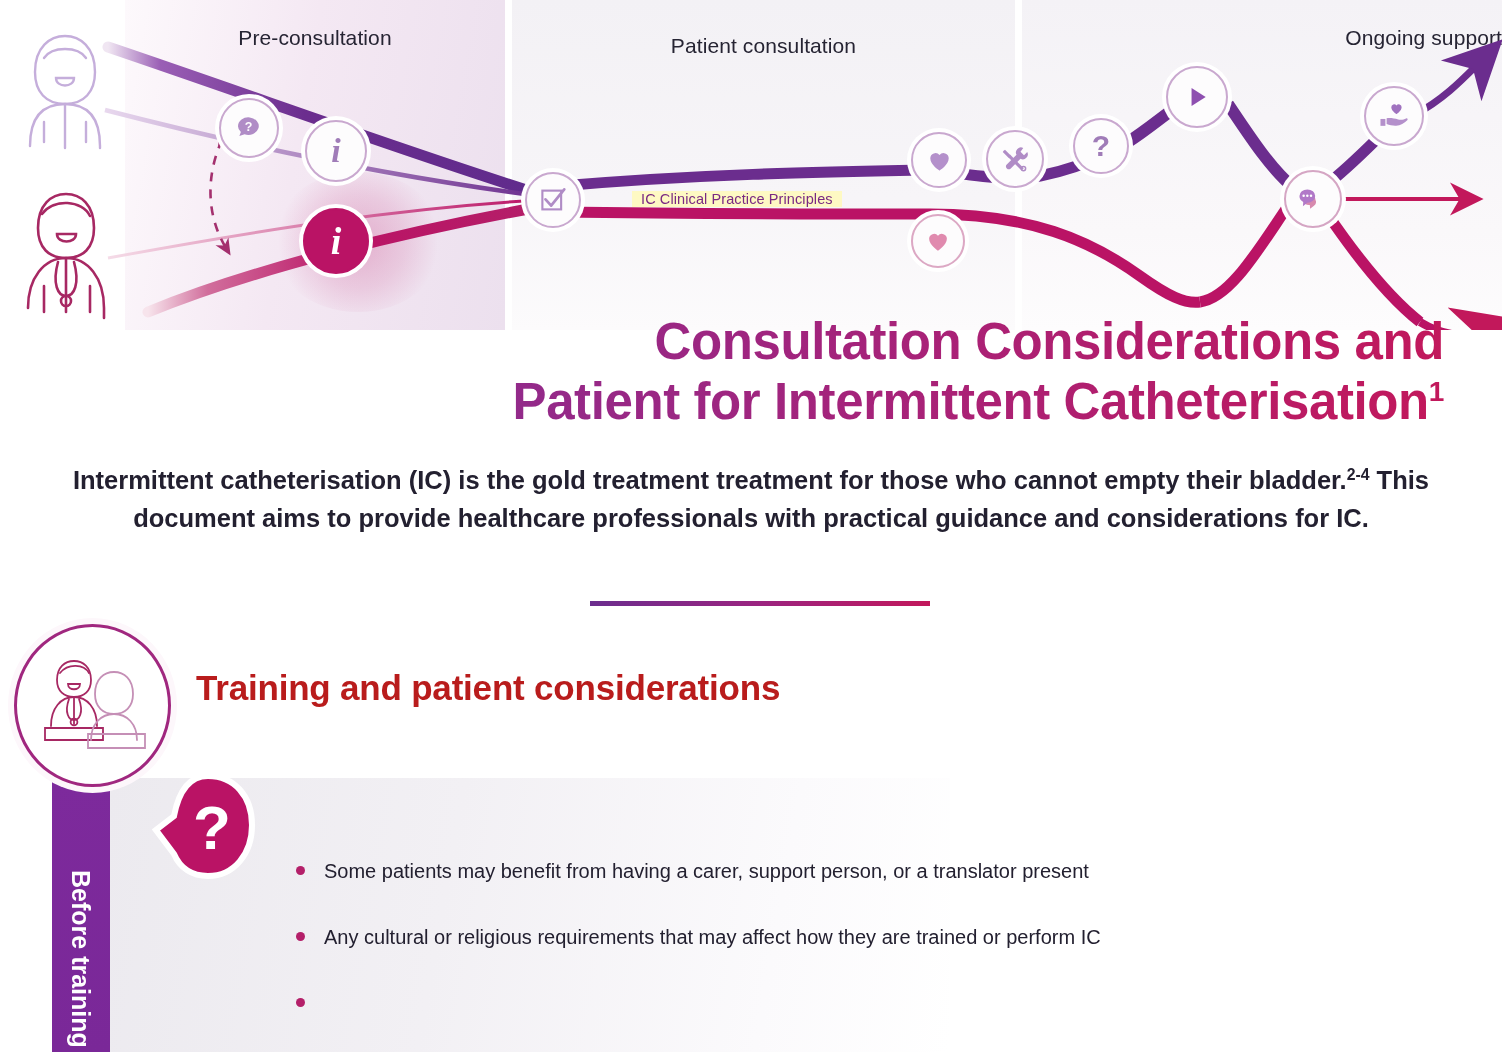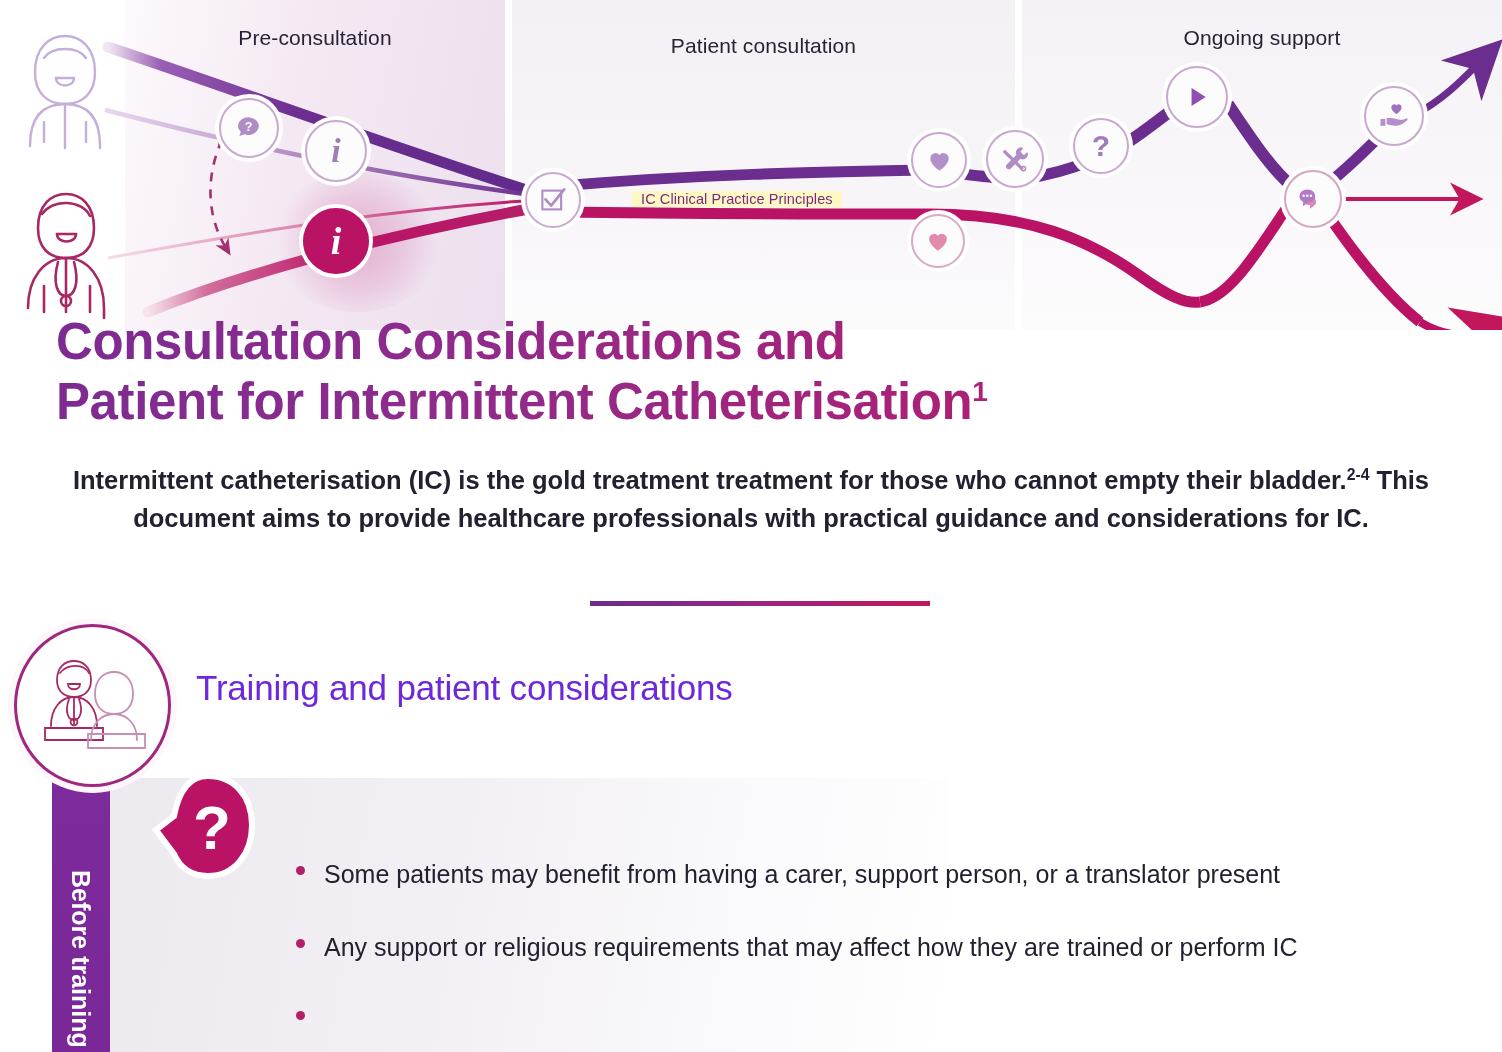--- a/index.html
+++ b/index.html
@@ -20,21 +20,21 @@
     background:linear-gradient(180deg,#f3f1f5 0%,#f7f5f8 60%,#fcfbfc 100%); }
   #panel-ong  { left:1022px; width:480px;
     background:linear-gradient(180deg,#f4f2f6 0%,#faf8fa 70%,#fdfcfd 100%); }
 
   .phase-label {
     position:absolute; top:26px; font-size:21px; color:#262433;
     letter-spacing:.1px; text-align:center; white-space:nowrap;
   }
   #lab-0 { left:125px; width:380px; }
   #lab-1 { left:512px; width:503px;margin-top:8px; }
-  #lab-2 { left:1022px; width:480px; }
+  #lab-2 { left:1022px; width:480px;text-align:right; }
 
   #journey-svg { position:absolute; left:0; top:0; }
 
   .glow {
     position:absolute; border-radius:50%;
     background:radial-gradient(circle,rgba(186,19,101,.26) 0%,rgba(186,19,101,.13) 42%,rgba(186,19,101,0) 72%);
     pointer-events:none;
   }
 
   
@@ -49,22 +49,22 @@
   .node .glyph { font-weight:700; color:#a07cb8; line-height:1; }
   .node.filled .glyph { color:#ffffff; }
 
   .principles-label {
     position:absolute; font-size:14.5px; color:#7a2a82; white-space:nowrap;
     background:#fef9c3; padding:0 9px; letter-spacing:.1px;
   }
 
   
   #title {
-    position:absolute; left:56px; top:312px; width:1382px;
-    text-align:left; font-size:51px; font-weight:700; line-height:1.17;
+    position:absolute; left:62px; top:312px; width:1382px;
+    text-align:right; font-size:51px; font-weight:700; line-height:1.17;
     letter-spacing:-.4px;
     background:linear-gradient(95deg,#7d2b91 0%,#8f2b8d 28%,#a82278 62%,#c2185b 100%);
     -webkit-background-clip:text; background-clip:text; color:transparent;
   }
   #title sup { font-size:.55em; vertical-align:super; }
 
   #intro {
     position:absolute; left:70px; top:462px; width:1362px;
     text-align:center; font-size:25.5px; font-weight:700; line-height:1.48;
     color:#232030;
@@ -78,21 +78,21 @@
 
   
   #avatar-badge {
     position:absolute; left:14px; top:624px; width:157px; height:163px;
     border-radius:50%; background:#ffffff; border:3px solid #a0277f;
     box-shadow:0 0 0 6px #fdf7fb; z-index:6;
     display:flex; align-items:center; justify-content:center;
   }
   #section-title {
     position:absolute; left:196px; top:668px;
-    font-size:35px; font-weight:400; color:#6d28d9; letter-spacing:-.2px;
+    font-size:35px; font-weight:700; color:#b91c1c; letter-spacing:-.2px;
   }
 
   #side-tab {
     position:absolute; left:52px; top:778px; width:58px; height:274px;
     background:linear-gradient(180deg,#7d2a9c 0%,#7a2898 100%); z-index:4;
   }
   #side-tab-text {
     position:absolute; left:0; top:0; width:274px; height:58px;
     transform:rotate(90deg); transform-origin:29px 29px;
     display:flex; align-items:center; justify-content:flex-start;
@@ -113,21 +113,21 @@
     color:#ffffff; font-size:62px; font-weight:700; padding-left:10px;
   }
 
   #considerations-head {
     position:absolute; left:288px; top:806px;
     font-size:23px; font-weight:600; color:#b41f69;
   }
 
   #bullets { position:absolute; left:288px; top:858px; width:1170px; z-index:3; }
   .bullet { position:relative; padding-left:36px; margin-bottom:40px;
-            font-size:25px; color:#232030; line-height:1.3; white-space:nowrap; }
+            font-size:20px; color:#232030; line-height:1.3; white-space:nowrap; }
   .bullet .dot {
     position:absolute; left:8px; top:8px; width:9px; height:9px;
     border-radius:50%; background:#b41f69;
   }
 </style>
 </head>
 <body>
 
 <div id="page">
 
@@ -347,20 +347,20 @@
 
   <div id="considerations-head">Considerations</div>
 
   <div id="bullets">
     <div class="bullet">
       <span class="dot"></span>
       <span>Some patients may benefit from having a carer, support person, or a translator present</span>
     </div>
     <div class="bullet">
       <span class="dot"></span>
-      <span>Any support or religious requirements that may affect how they are trained or perform IC</span>
+      <span>Any cultural or religious requirements that may affect how they are trained or perform IC</span>
     </div>
     <div class="bullet">
       <span class="dot"></span>
     </div>
   </div>
 
 </div>
 
 </body></html>

